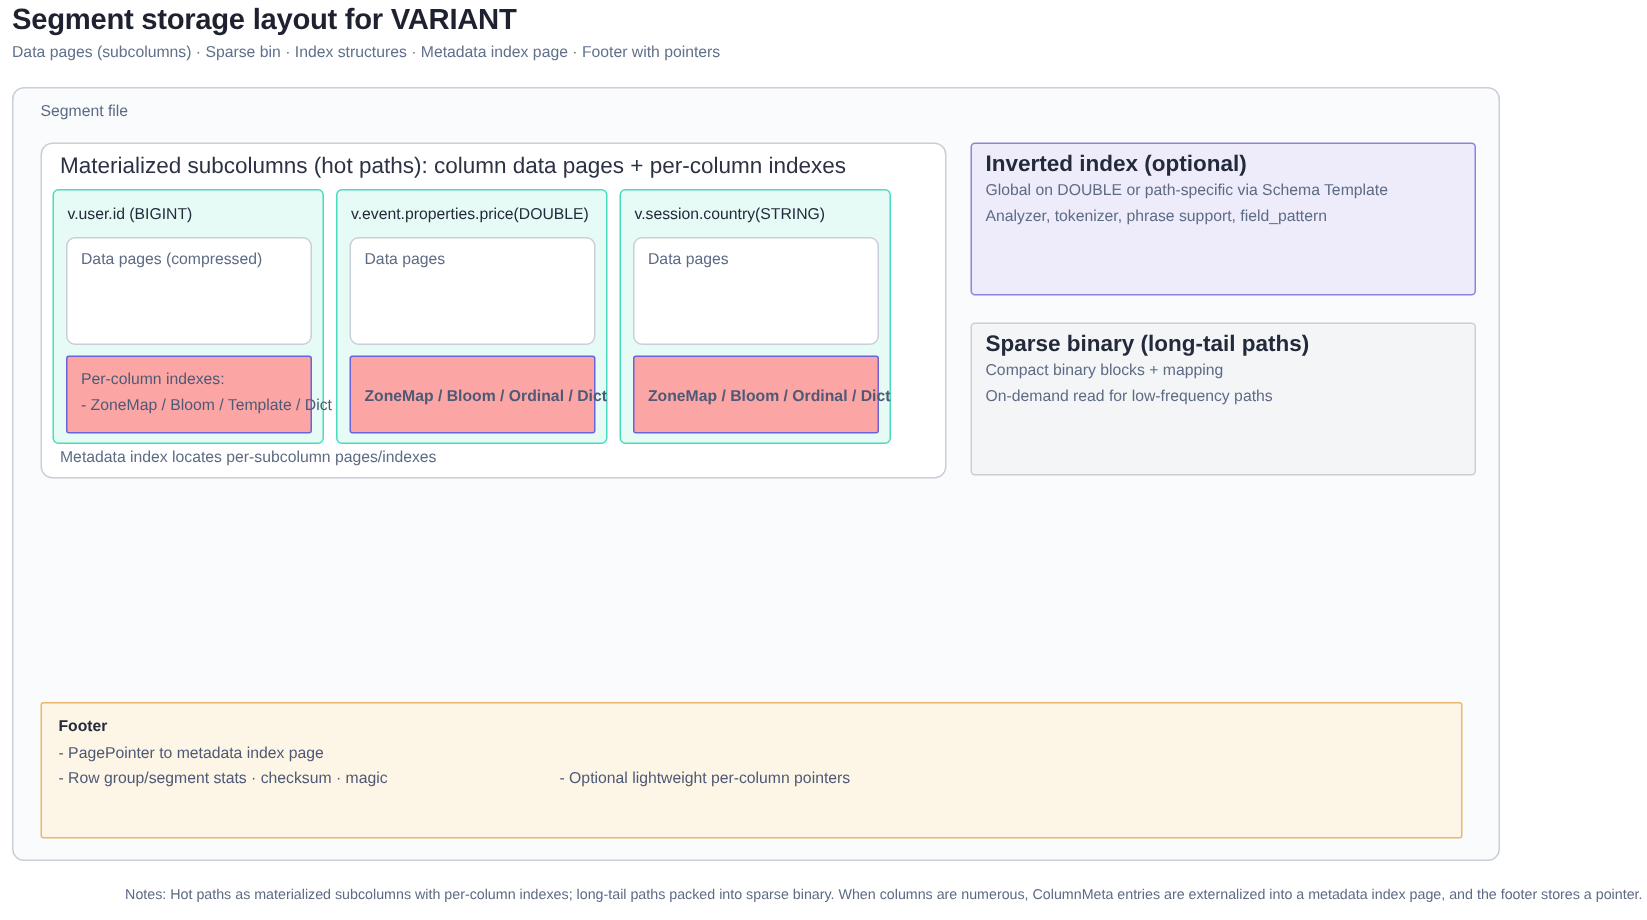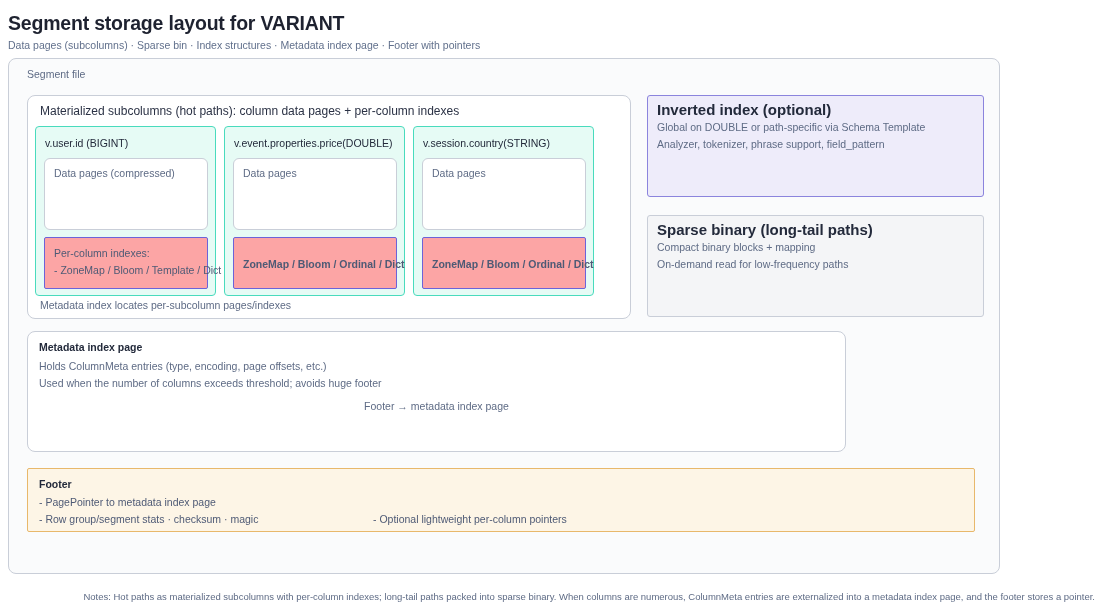--- a/index.html
+++ b/index.html
@@ -21,21 +21,21 @@
     width: 1098px;
     height: 613px;
     box-sizing: border-box;
     padding: 0;
   }
 
   
   .hdr {
     position: absolute;
     left: 8px;
-    top: 10px;
+    top: 0;
     width: 1080px;
   }
   .hdr-title {
     font-size: 19.5px;
     font-weight: bold;
     letter-spacing: -0.2px;
     color: #1e2230;
     margin: 0;
     line-height: 26px;
   }
@@ -76,21 +76,21 @@
     height: 224px;
     box-sizing: border-box;
     border: 1px solid #c9ced8;
     border-radius: 8px;
     background: #ffffff;
   }
   .materialized-title {
     position: absolute;
     left: 12px;
     top: 8px;
-    font-size: 12px;
+    font-size: 15px;
     color: #2b3245;
     line-height: 14px;
   }
   .materialized-foot {
     position: absolute;
     left: 12px;
     bottom: 6px;
     font-size: 10.5px;
     color: #5e6b85;
     line-height: 14px;
@@ -251,21 +251,21 @@
     color: #5e6b85;
     line-height: 14px;
   }
 
   
   .footer-box {
     position: absolute;
     left: 18px;
     top: 409px;
     width: 948px;
-    height: 64px;
+    height: 91px;
     box-sizing: border-box;
     border: 1px solid #e8b86b;
     border-radius: 2px;
     background: #fdf5e6;
   }
   .footer-title {
     position: absolute;
     left: 11px;
     top: 8px;
     font-size: 10.5px;
@@ -361,26 +361,20 @@
       <div class="panel-line l1">Global on DOUBLE or path-specific via Schema Template</div>
       <div class="panel-line l2">Analyzer, tokenizer, phrase support, field_pattern</div>
     </div>
 
     <div class="panel panel-sparse">
       <div class="panel-title">Sparse binary (long-tail paths)</div>
       <div class="panel-line l1">Compact binary blocks + mapping</div>
       <div class="panel-line l2">On-demand read for low-frequency paths</div>
     </div>
 
-    <div class="meta-page">
-      <div class="meta-title">Metadata index page</div>
-      <div class="meta-line m1">Holds ColumnMeta entries (type, encoding, page offsets, etc.)</div>
-      <div class="meta-line m2">Used when the number of columns exceeds threshold; avoids huge footer</div>
-      <div class="meta-arrow">Footer → metadata index page</div>
-    </div>
 
     <div class="footer-box">
       <div class="footer-title">Footer</div>
       <div class="footer-line f1">- PagePointer to metadata index page</div>
       <div class="footer-line f2">- Row group/segment stats · checksum · magic</div>
       <div class="footer-line f3">- Optional lightweight per-column pointers</div>
     </div>
 
   </div>
 

